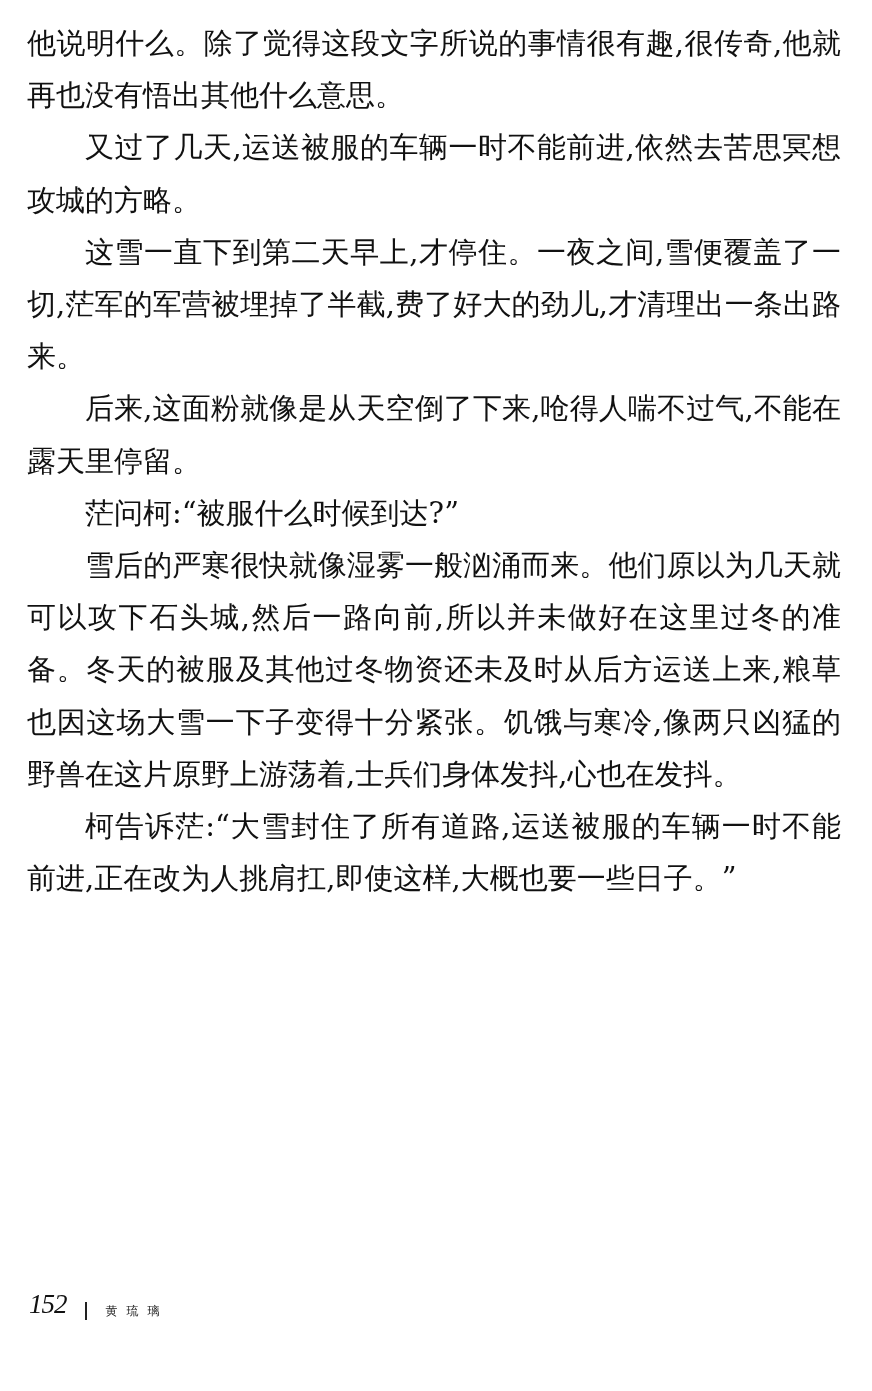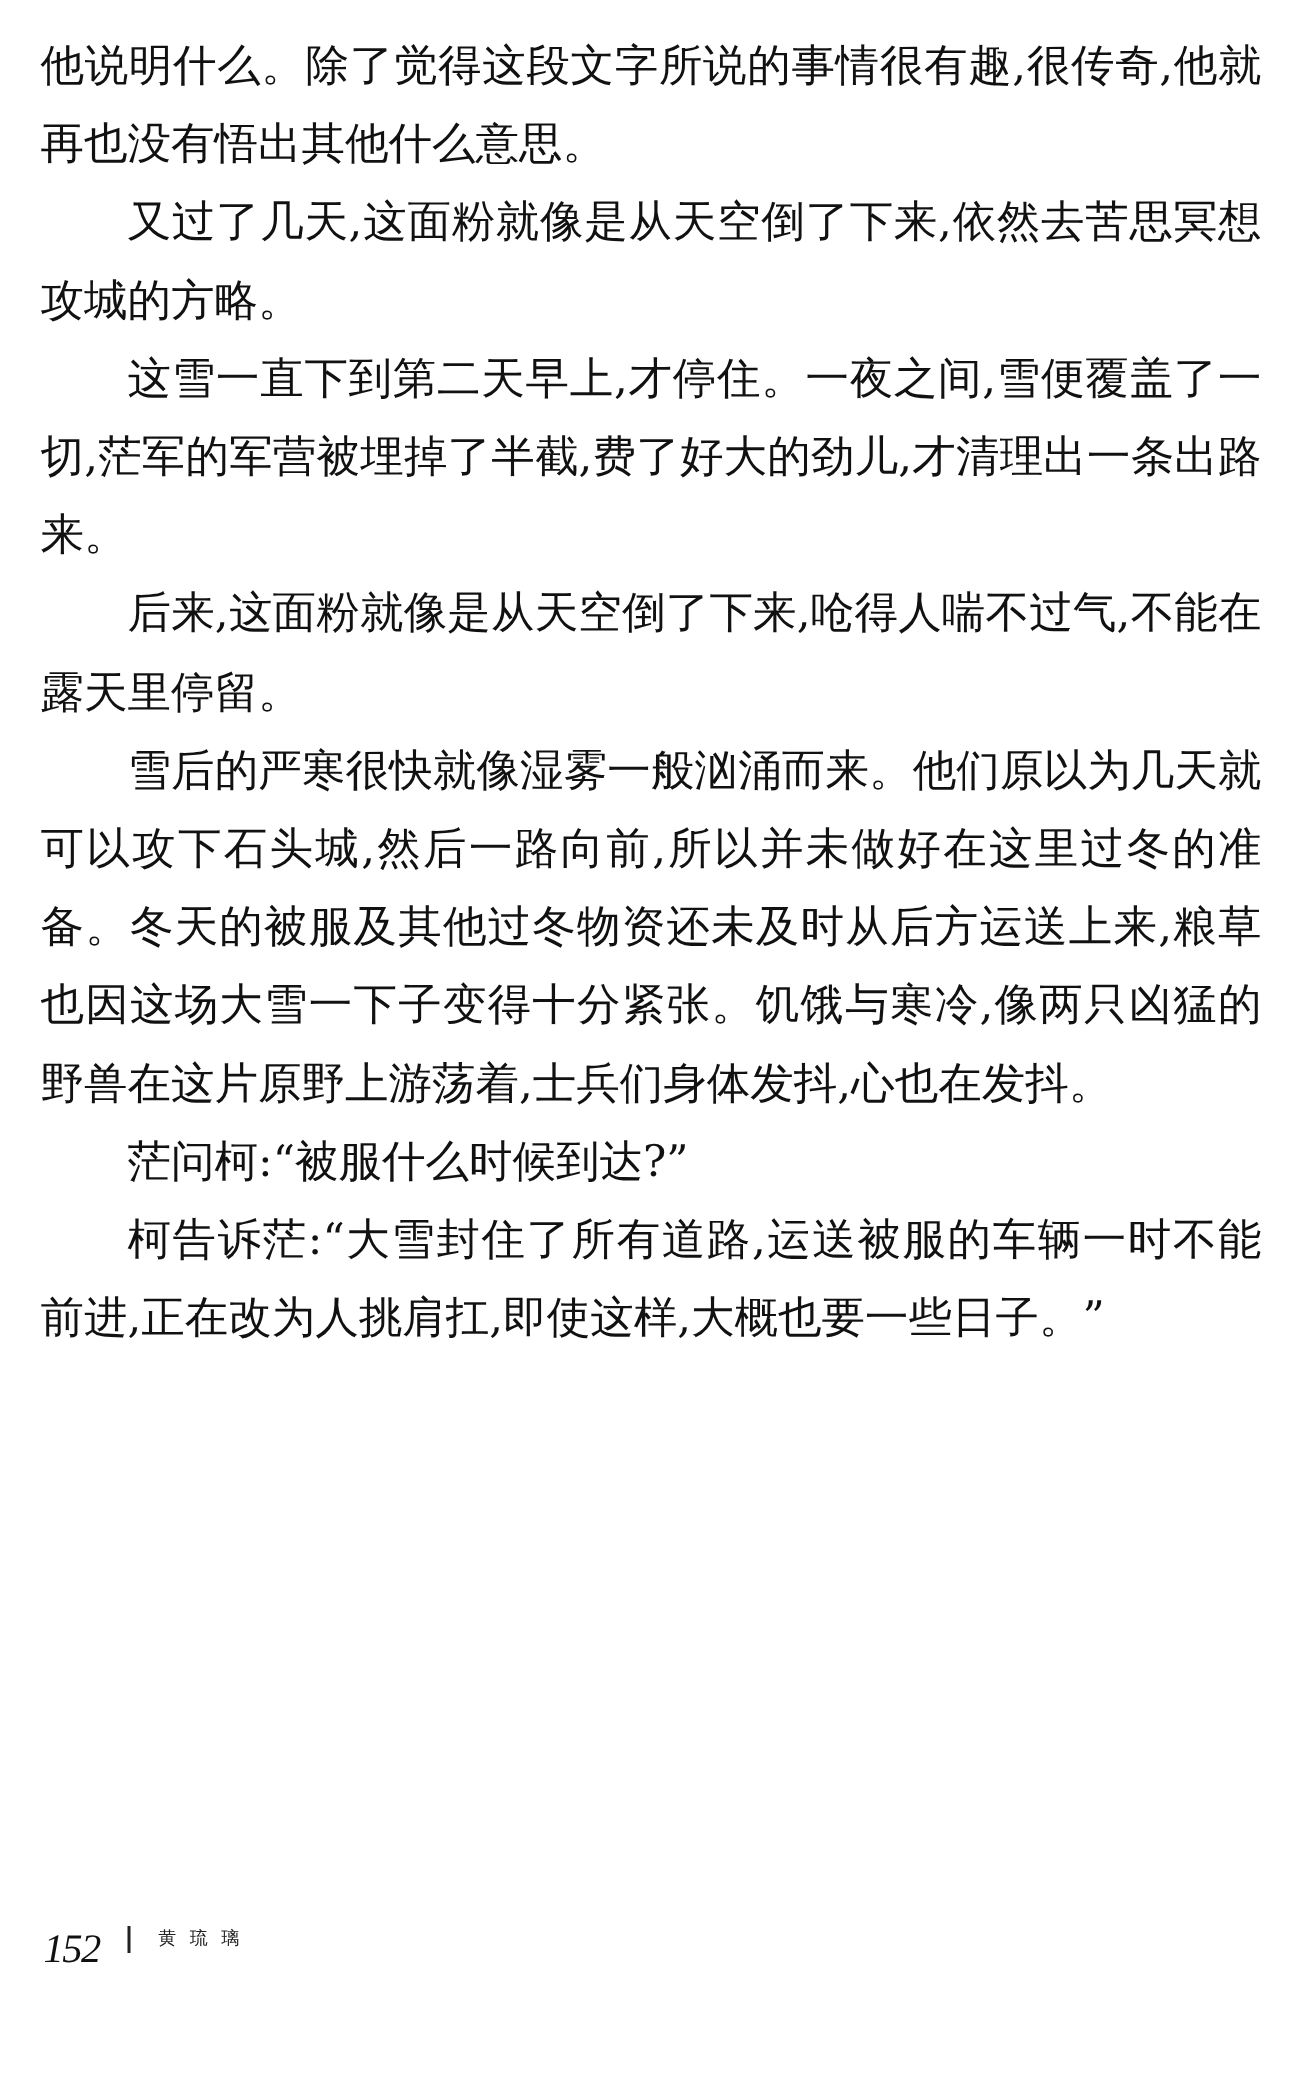--- a/index.html
+++ b/index.html
@@ -32,21 +32,21 @@
     }
     .para.indent {
       text-indent: 58px;
     }
     .footer {
       position: absolute;
       left: 29px;
       top: 1284px;
       height: 36px;
       display: flex;
-      align-items: flex-start;
+      align-items: flex-end;
     }
     .page-number {
       font-family: "Liberation Serif", "DejaVu Serif", serif;
       font-style: italic;
       font-size: 27px;
       color: #111;
       letter-spacing: -1px;
     }
     .footer-sep {
       display: inline-block;
@@ -61,25 +61,25 @@
       font-size: 12px;
       letter-spacing: 9px;
       color: #222;
     }
   </style>
 </head>
 <body>
 
 <main class="page-body">
   <p class="para">他说明什么。除了觉得这段文字所说的事情很有趣,很传奇,他就再也没有悟出其他什么意思。</p>
-  <p class="para indent">又过了几天,这面粉就像是从天空倒了下来,依然去苦思冥想攻城的方略。</p>
+  <p class="para indent">又过了几天,运送被服的车辆一时不能前进,依然去苦思冥想攻城的方略。</p>
   <p class="para indent">这雪一直下到第二天早上,才停住。一夜之间,雪便覆盖了一切,茫军的军营被埋掉了半截,费了好大的劲儿,才清理出一条出路来。</p>
   <p class="para indent">后来,这面粉就像是从天空倒了下来,呛得人喘不过气,不能在露天里停留。</p>
+  <p class="para indent">茫问柯:“被服什么时候到达?”</p>
   <p class="para indent">雪后的严寒很快就像湿雾一般汹涌而来。他们原以为几天就可以攻下石头城,然后一路向前,所以并未做好在这里过冬的准备。冬天的被服及其他过冬物资还未及时从后方运送上来,粮草也因这场大雪一下子变得十分紧张。饥饿与寒冷,像两只凶猛的野兽在这片原野上游荡着,士兵们身体发抖,心也在发抖。</p>
-  <p class="para indent">茫问柯:“被服什么时候到达?”</p>
   <p class="para indent">柯告诉茫:“大雪封住了所有道路,运送被服的车辆一时不能前进,正在改为人挑肩扛,即使这样,大概也要一些日子。”</p>
 </main>
 
 <footer class="footer">
   <span class="page-number">152</span>
   <span class="footer-sep"></span>
   <span class="running-title">黄琉璃</span>
 </footer>
 
 </body></html>

